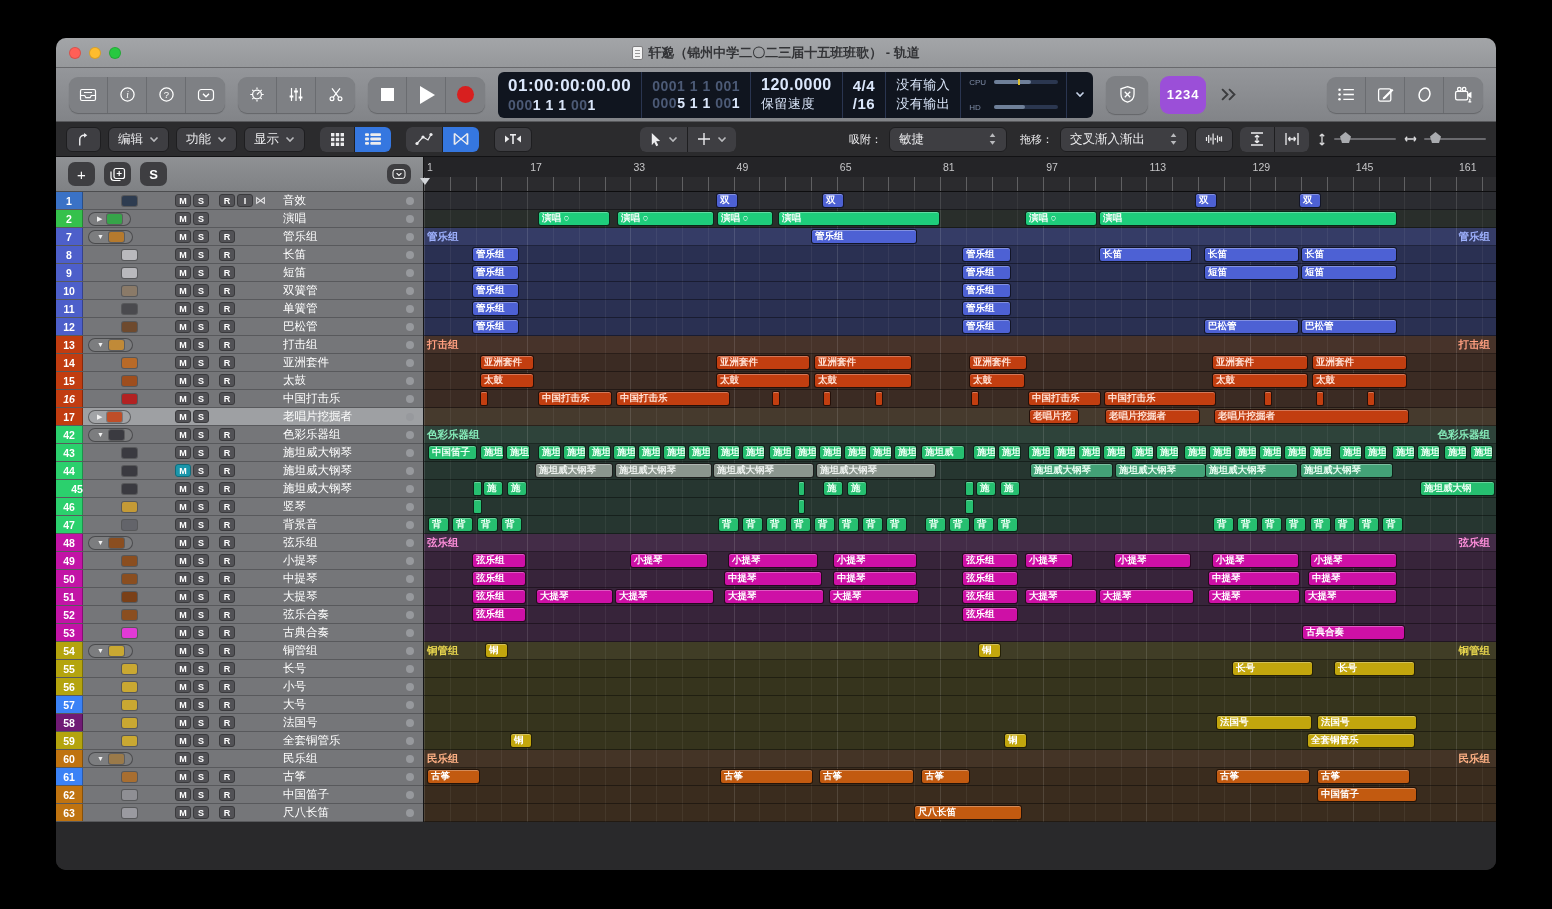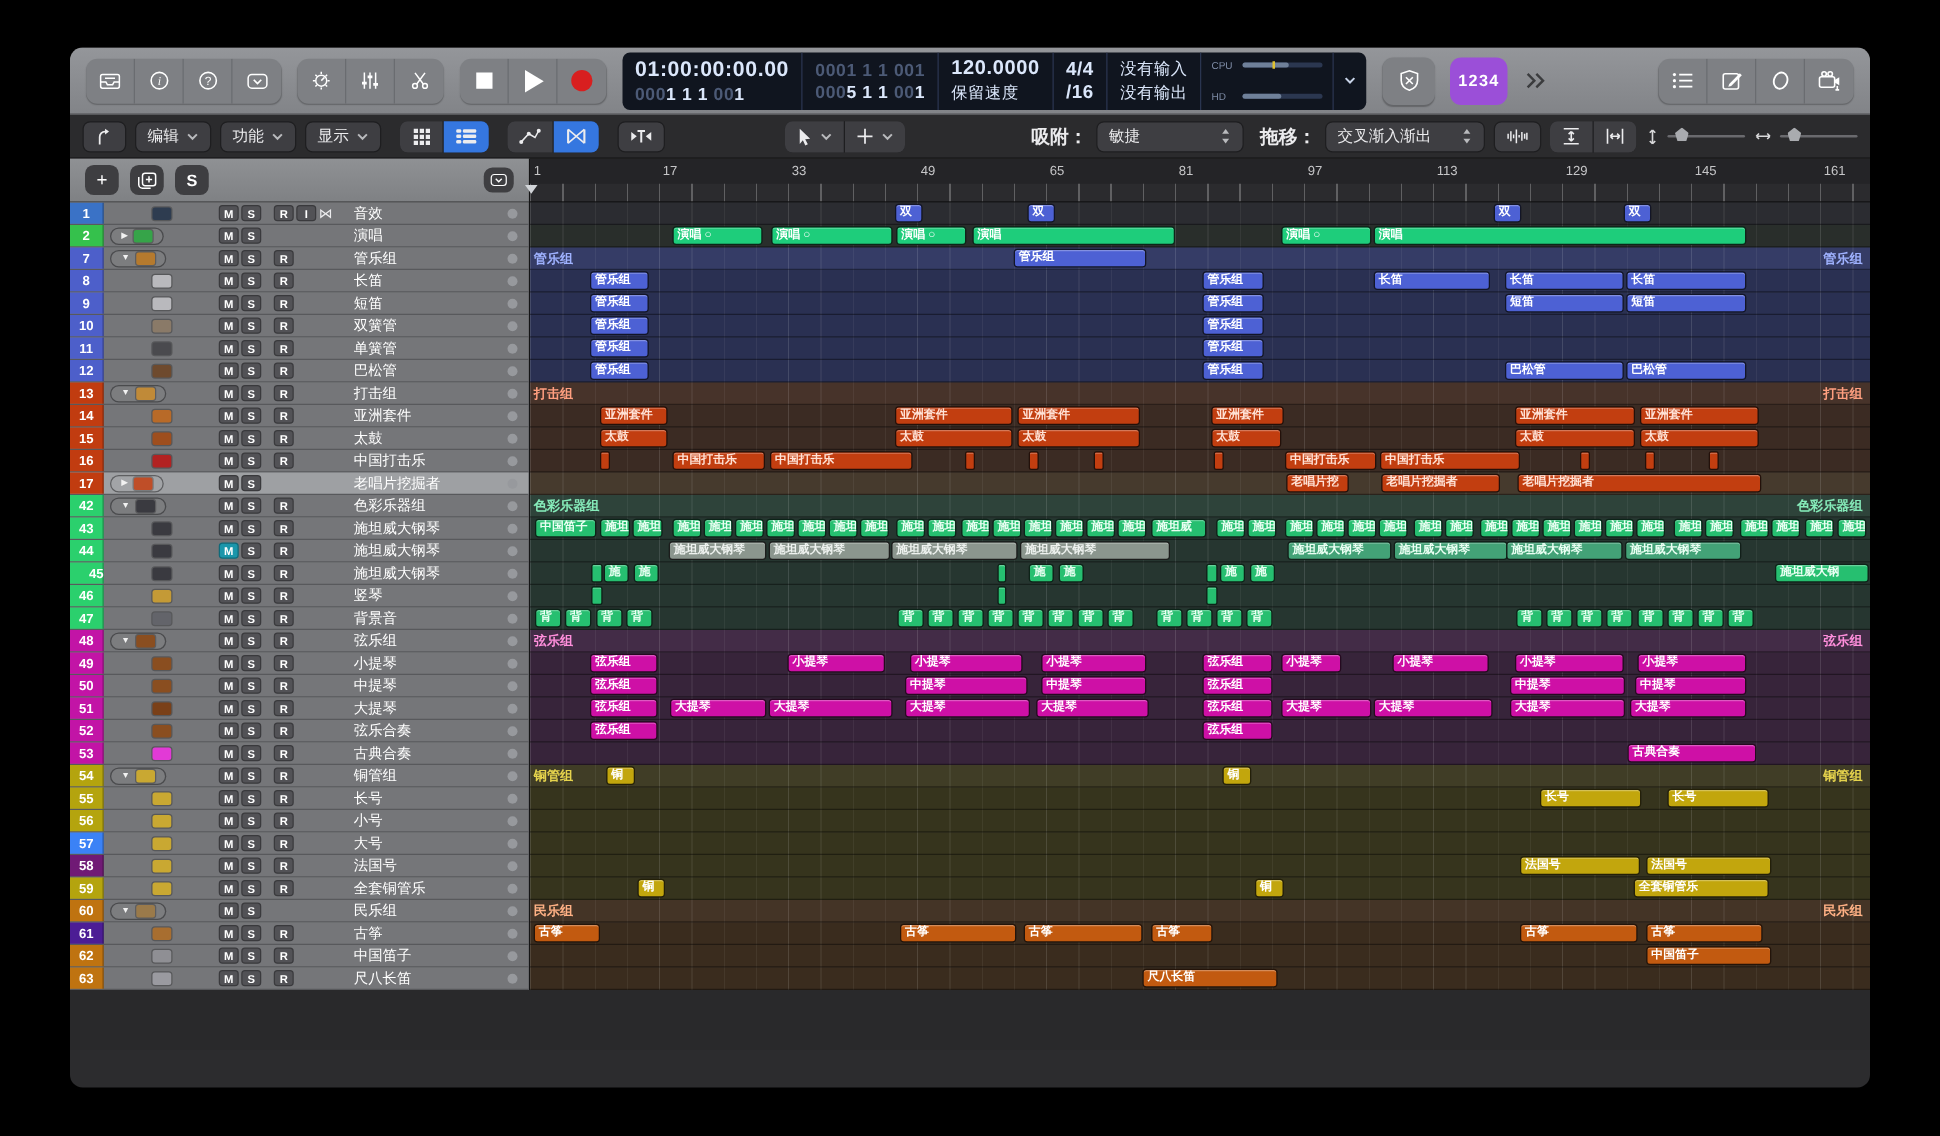--- a/index.html
+++ b/index.html
@@ -42,21 +42,21 @@
   .spacer{flex:1}
   
   .controlbar{height:35px;background:#2b2b2d;border-bottom:1px solid #121214;display:flex;align-items:center;padding:0 10px;gap:7px}
   .cb-btn{height:25px;min-width:34px;background:#3e3e42;border:1px solid #1e1e20;border-radius:6px;color:#ececee;display:inline-flex;align-items:center;justify-content:center;font-size:12.5px;gap:6px;padding:0 9px;cursor:pointer}
   .cb-btn.active{background:#3577e0;border-color:#1c4a96}
   .cb-btn .chev{color:#b9babd;display:flex}
   .cb-seg{display:flex;gap:1px;background:#1e1e20;border-radius:6px}
   .cb-seg .cb-btn{border-radius:0;border:none;height:25px}
   .cb-seg .cb-btn:first-child{border-radius:6px 0 0 6px}
   .cb-seg .cb-btn:last-child{border-radius:0 6px 6px 0}
-  .cb-label{color:#ebebed;font-size:15px;font-weight:bold;margin-left:6px}
+  .cb-label{color:#ebebed;font-size:11px;font-weight:normal;margin-left:6px}
   .slider{display:flex;align-items:center;gap:6px;color:#d8d8da}
   .slider .track{width:62px;height:2px;background:#6a6a6e;position:relative;border-radius:1px}
   .slider .thumb{position:absolute;top:-6px;width:11px;height:11px;background:#a9abaf;clip-path:polygon(50% 0,100% 40%,82% 100%,18% 100%,0 40%)}
   
   .main{display:flex;height:713px;background:#29292b}
   .panel{width:368px;height:665px;background:#717275;border-right:1px solid #141415;display:flex;flex-direction:column;flex:none}
   .panel-top{height:35px;background:linear-gradient(#8f9194,#7f8184);border-bottom:1px solid #4c4d4f;display:flex;align-items:center;gap:9px;padding:0 12px;flex:none}
   .p-btn{min-width:27px;height:24px;background:#3e3e41;border-radius:7px;color:#fff;font-size:15px;display:flex;align-items:center;justify-content:center;cursor:pointer}
   .p-btn.s{font-size:13px;font-weight:bold}
   .track-list{flex:1;overflow:hidden}
@@ -88,20 +88,31 @@
   .region.sliver{padding:0;border-radius:2px}
   .glabel{position:absolute;top:2px;font-size:10.5px;font-weight:bold;pointer-events:none}
   .glabel.right{right:6px}
   .glabel.left{left:3px}
 </style>
 </head>
 <body>
 
 <div class="window">
 
+  <div class="titlebar">
+    <div class="traffic">
+      <div class="tl" style="background:#ff5f57"></div>
+      <div class="tl" style="background:#febc2e"></div>
+      <div class="tl" style="background:#28c840"></div>
+    </div>
+    <div class="title">
+      <span class="doc"></span>
+      <span>轩邈（锦州中学二〇二三届十五班班歌） - 轨道</span>
+    </div>
+  </div>
 
   <div class="toolbar">
     <div class="btn-group" id="tbGroup0">
         <div class="tb-btn">
           <svg width="18" height="16" viewBox="0 0 18 16" fill="none" stroke="currentColor" stroke-width="1.2">
             <rect x="1.5" y="2.5" width="15" height="11" rx="1.5"></rect>
             <path d="M1.5 8.5h4.2l1.2 2.2h4.2l1.2-2.2h4.2"></path>
             <path d="M5 5.5h8"></path>
           </svg>
         </div>
@@ -684,21 +695,21 @@
               </span>
               <span class="slot gapped">
                 <span class="ms-btn">R</span>
               </span>
               <span class="slot"></span>
             </div>
             <div class="t-name">太鼓</div>
             <div class="t-dot"></div>
           </div>
           <div class="track-row">
-            <div class="t-num" style="background: rgb(193, 60, 16);">16</div>
+            <div class="t-num" style="background: rgb(193, 60, 16); font-style: italic;">16</div>
             <div class="t-exp">
               <span class="t-icon lone" style="background: rgb(178, 34, 34);"></span>
             </div>
             <div class="t-controls">
               <span class="slot">
                 <span class="ms-btn">M</span>
               </span>
               <span class="slot">
                 <span class="ms-btn">S</span>
               </span>
@@ -1115,21 +1126,21 @@
               <span class="slot">
                 <span class="ms-btn">S</span>
               </span>
               <span class="slot gapped"></span>
               <span class="slot"></span>
             </div>
             <div class="t-name">民乐组</div>
             <div class="t-dot"></div>
           </div>
           <div class="track-row">
-            <div class="t-num" style="background: #4c1d95;">61</div>
+            <div class="t-num" style="background: #3b82f6;">61</div>
             <div class="t-exp">
               <span class="t-icon lone" style="background: rgb(168, 110, 48);"></span>
             </div>
             <div class="t-controls">
               <span class="slot">
                 <span class="ms-btn">M</span>
               </span>
               <span class="slot">
                 <span class="ms-btn">S</span>
               </span>

